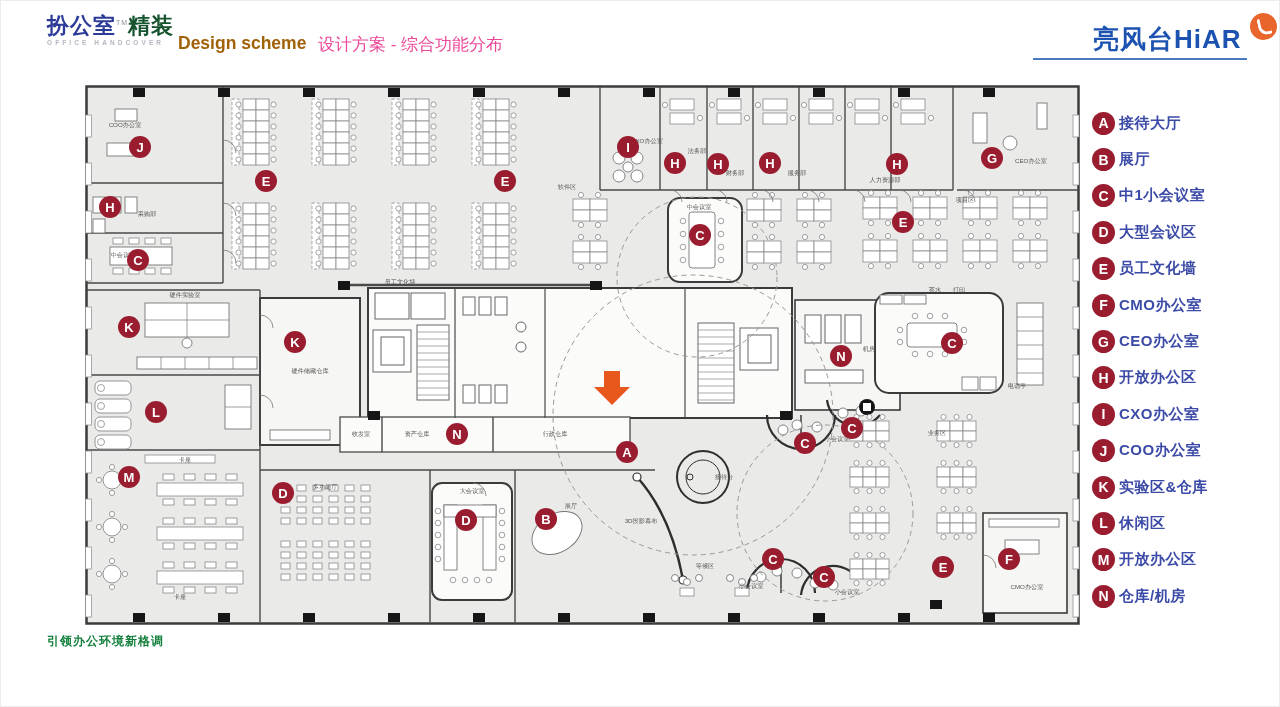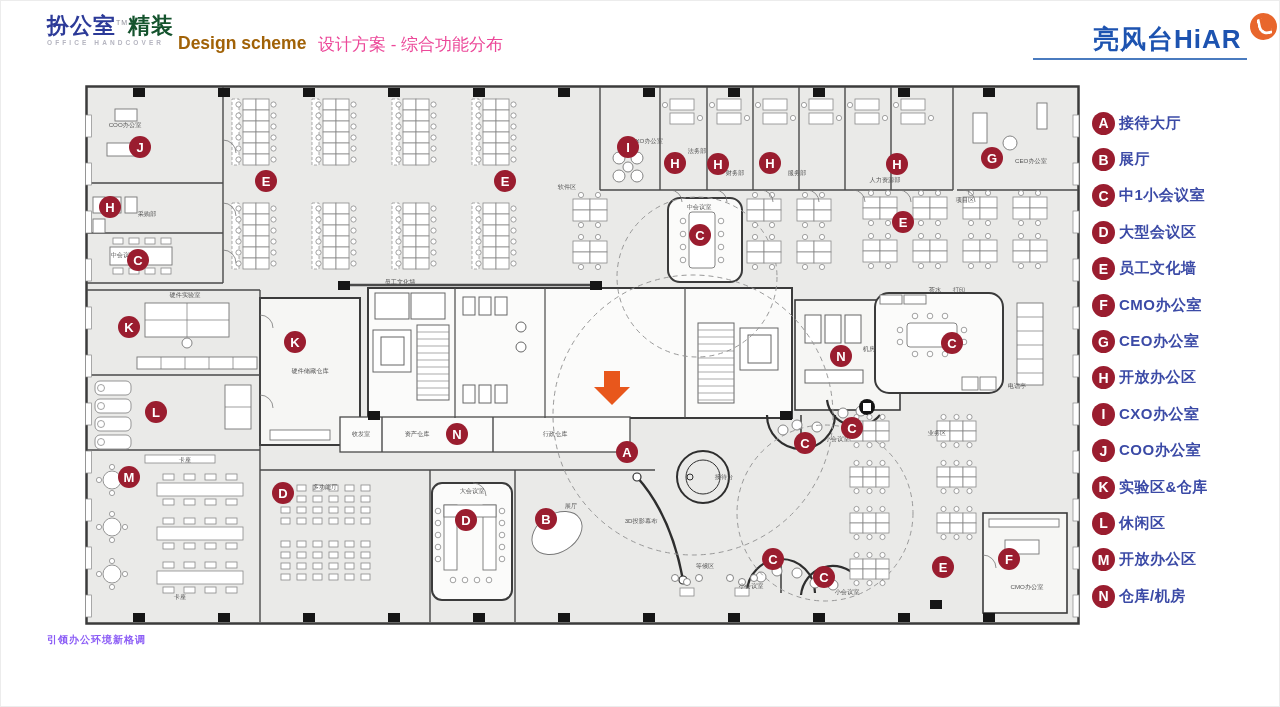--- a/index.html
+++ b/index.html
@@ -22,21 +22,21 @@
                 border-left:3px solid #fff;border-bottom:3px solid #fff;border-radius:0 0 0 9px;
                 transform:rotate(-12deg);}
   
   .legend{position:absolute;left:1092px;top:105px;}
   .legend-item{display:flex;align-items:center;height:36.4px;}
   .legend-badge{width:23px;height:23px;border-radius:50%;background:#9a1d2f;color:#fff;
                 font-weight:bold;font-size:14px;display:flex;align-items:center;justify-content:center;
                 flex:0 0 23px;}
   .legend-label{margin-left:4px;font-size:15px;color:#3b4aa6;font-weight:bold;letter-spacing:0.5px;white-space:nowrap;}
   
-  .slogan{position:absolute;left:47px;top:633px;font-size:10px;font-weight:bold;color:#8b5cf6;letter-spacing:1px;font-family:Liberation Mono, monospace;}
+  .slogan{position:absolute;left:47px;top:633px;font-size:12px;font-weight:bold;color:#15803d;letter-spacing:1px;font-family:Liberation Mono, monospace;}
   
   .plan-wrap{position:absolute;left:85px;top:85px;width:995px;height:540px;}
   svg text{font-family:"Liberation Sans",sans-serif;}
 </style>
 </head>
 <body>
 
 <div class="page">
 
   <div class="logo-block">

